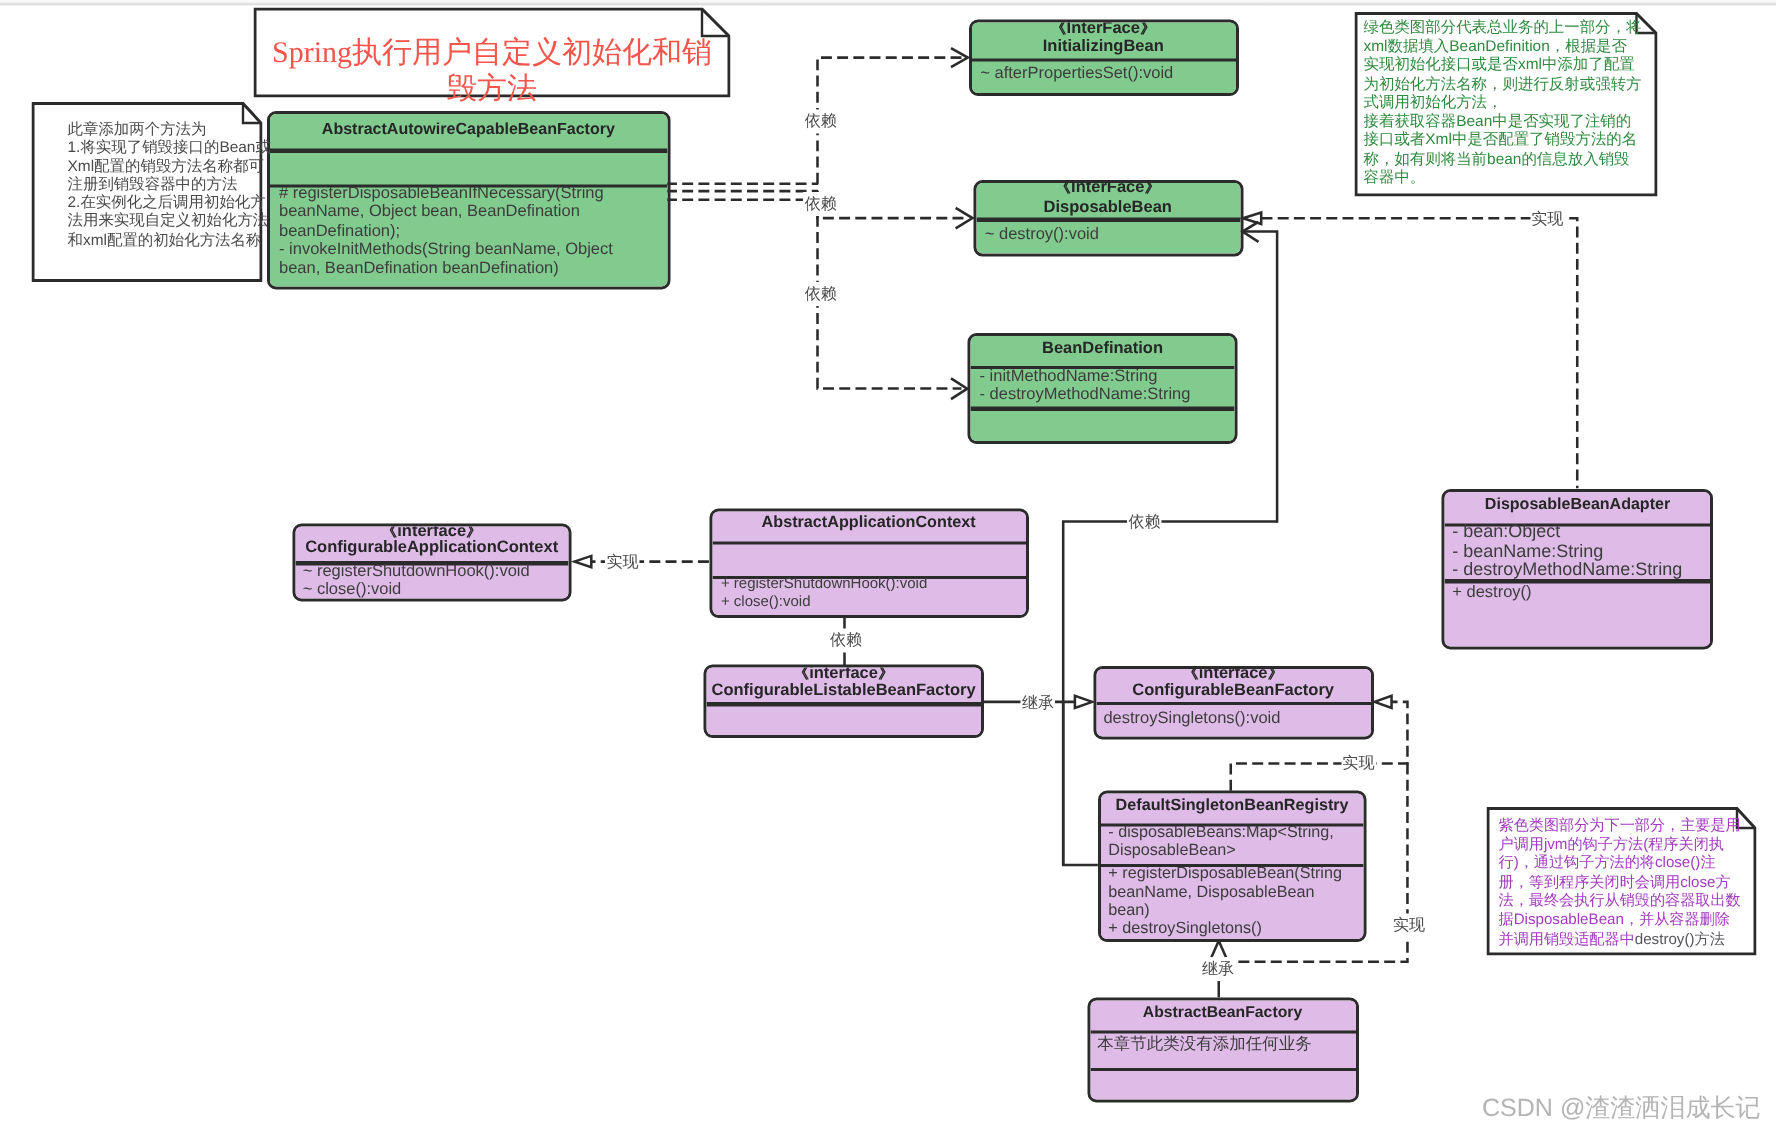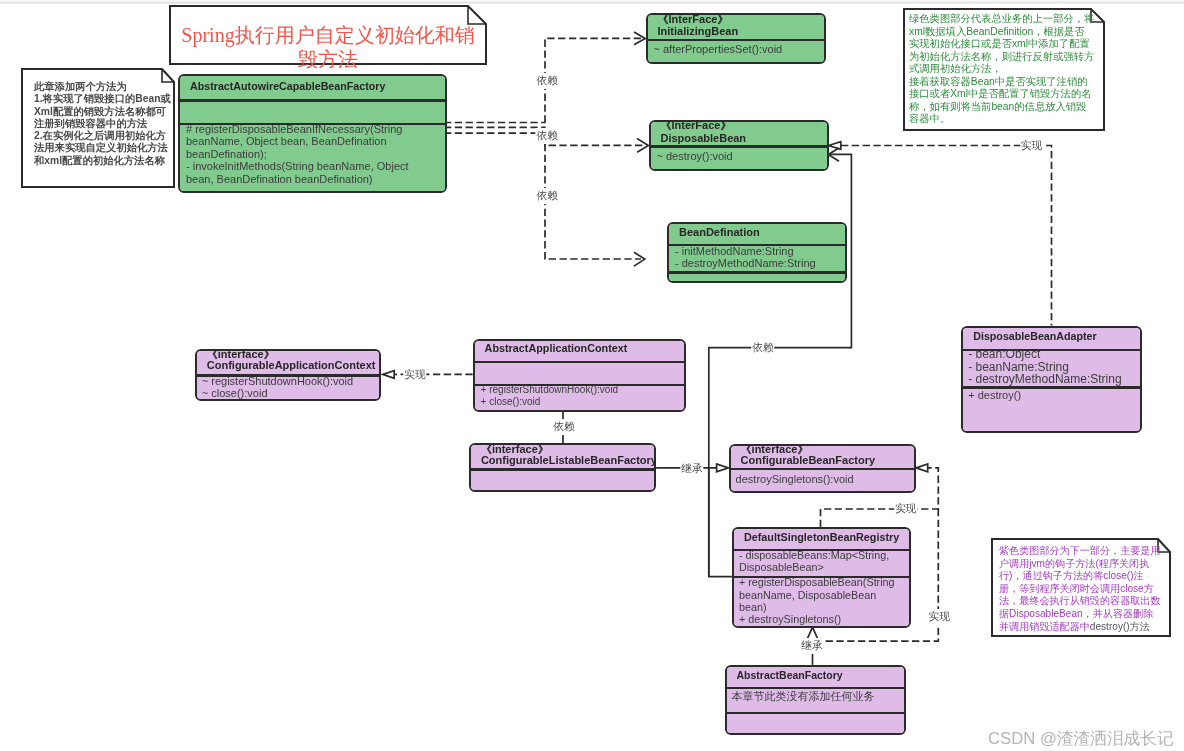--- a/index.html
+++ b/index.html
@@ -7,21 +7,21 @@
   body{width:1184px;height:751px;overflow:hidden;
        font-family:"Liberation Sans","DejaVu Sans",sans-serif;
        -webkit-font-smoothing:antialiased;}
   #canvas{position:relative;width:1184px;height:751px;background:#fff;}
   .topbar{position:absolute;left:0;top:0;width:1184px;height:4px;
           background:linear-gradient(to bottom,#fdfdfd 0,#f2f2f2 40%,#d9d9d9 72%,#ffffff 100%);}
   svg.edges{position:absolute;left:0;top:0;width:1184px;height:751px;overflow:visible;pointer-events:none;}
   .cls{position:absolute;box-sizing:border-box;border:2.2px solid #2b2b2b;border-radius:6px;overflow:hidden;}
   .cls .fillbg{position:absolute;left:0;top:0;right:0;bottom:0;}
   .cls .divline{position:absolute;left:0;right:0;height:2.2px;background:#2b2b2b;}
-  .cls .tline{position:absolute;left:10px;right:0;color:#262626;white-space:nowrap;line-height:1;}
+  .cls .tline{position:absolute;left:0;right:0;color:#262626;text-align:center;white-space:nowrap;line-height:1;}
   .cls .tblk{position:absolute;color:#3c3c3c;}
   .cls .tblk div{white-space:pre-wrap;}
   .note{position:absolute;box-sizing:border-box;background:#fff;}
   .note .ntxt{position:relative;z-index:3;line-height:1.2;white-space:pre-wrap;}
   .elabel{position:absolute;color:#4a4a4a;background:transparent;white-space:nowrap;}
   .watermark{position:absolute;color:#b9bcc2;white-space:nowrap;}
 </style>
 </head>
 <body>
 
@@ -63,21 +63,21 @@
       <path d="M299,1 L299,19 L317,19" fill="none" stroke="#2b2b2b" stroke-width="1.6"></path>
     </svg>
     <div class="ntxt" style="position:absolute;left:9px;top:18px;width:300px;font-family:'Liberation Serif','DejaVu Serif',serif;font-size:20px;color:#f4544a;text-align:center;">Spring执行用户自定义初始化和销毁方法</div>
   </div>
 
   <div class="note" style="left:21px;top:68px;width:154px;height:120px;">
     <svg width="154" height="120" style="position:absolute;left:0;top:0;">
       <path d="M1,1 L141,1 L153,14 L153,119 L1,119 Z" fill="#ffffff" stroke="#2b2b2b" stroke-width="2"></path>
       <path d="M141,1 L141,14 L153,14" fill="none" stroke="#2b2b2b" stroke-width="1.6"></path>
     </svg>
-    <div class="ntxt" style="position:absolute;left:13px;top:13px;width:142px;font-size:10.3px;color:#4a4a4a;line-height:12.3px;font-weight:bold;"><span>此章添加两个方法为</span><br><span>1.将实现了销毁接口的Bean或</span><br><span>Xml配置的销毁方法名称都可</span><br><span>注册到销毁容器中的方法</span><br><span>2.在实例化之后调用初始化方</span><br><span>法用来实现自定义初始化方法</span><br><span>和xml配置的初始化方法名称</span></div>
+    <div class="ntxt" style="position:absolute;left:24px;top:13px;width:142px;font-size:10.3px;color:#4a4a4a;line-height:12.3px;"><span>此章添加两个方法为</span><br><span>1.将实现了销毁接口的Bean或</span><br><span>Xml配置的销毁方法名称都可</span><br><span>注册到销毁容器中的方法</span><br><span>2.在实例化之后调用初始化方</span><br><span>法用来实现自定义初始化方法</span><br><span>和xml配置的初始化方法名称</span></div>
   </div>
 
   <div class="note" style="left:903px;top:8px;width:202px;height:123px;">
     <svg width="202" height="123" style="position:absolute;left:0;top:0;">
       <path d="M1,1 L188,1 L201,14 L201,122 L1,122 Z" fill="#ffffff" stroke="#2b2b2b" stroke-width="2"></path>
       <path d="M188,1 L188,14 L201,14" fill="none" stroke="#2b2b2b" stroke-width="1.6"></path>
     </svg>
     <div class="ntxt" style="position:absolute;left:6px;top:5px;width:192px;font-size:10.3px;color:#2e8b3d;line-height:12.5px;"><span>绿色类图部分代表总业务的上一部分，将</span><br><span>xml数据填入BeanDefinition，根据是否</span><br><span>实现初始化接口或是否xml中添加了配置</span><br><span>为初始化方法名称，则进行反射或强转方</span><br><span>式调用初始化方法，</span><br><span>接着获取容器Bean中是否实现了注销的</span><br><span>接口或者Xml中是否配置了销毁方法的名</span><br><span>称，如有则将当前bean的信息放入销毁</span><br><span>容器中。</span></div>
   </div>
 
@@ -110,21 +110,21 @@
     </div>
   <div class="cls" style="left:648.5px;top:120.0px;width:180.0px;height:50.7px;">
       <div class="fillbg" style="background:#82cb8f;"></div>
       <div class="divline" style="top:23.4px;"></div>
       <div class="tline ctr" style="top:-1.6px;font-size:11.0px;font-weight:bold;">《InterFace》</div>
       <div class="tline ctr" style="top:10.8px;font-size:11.0px;font-weight:bold;">DisposableBean</div>
       <div class="tblk" style="top:27.9px;left:6.0px;right:3.0px;font-size:11.0px;line-height:12.1px;">
         <div>~ destroy():void</div>
       </div>
     </div>
-  <div class="cls" style="left:645.0px;top:221.9px;width:180.0px;height:61px;margin-left:22px;">
+  <div class="cls" style="left:645.0px;top:221.9px;width:180.0px;height:74px;">
       <div class="fillbg" style="background:#82cb8f;"></div>
       <div class="divline" style="top:20.1px;"></div>
       <div class="divline" style="top:47.5px;"></div>
       <div class="tline ctr" style="top:3.3px;font-size:11.0px;font-weight:bold;">BeanDefination</div>
       <div class="tblk" style="top:20.7px;left:6.0px;right:3.0px;font-size:11.0px;line-height:12.2px;">
         <div>- initMethodName:String</div>
         <div>- destroyMethodName:String</div>
       </div>
     </div>
   <div class="cls" style="left:194.8px;top:349.4px;width:186.0px;height:51.5px;">

